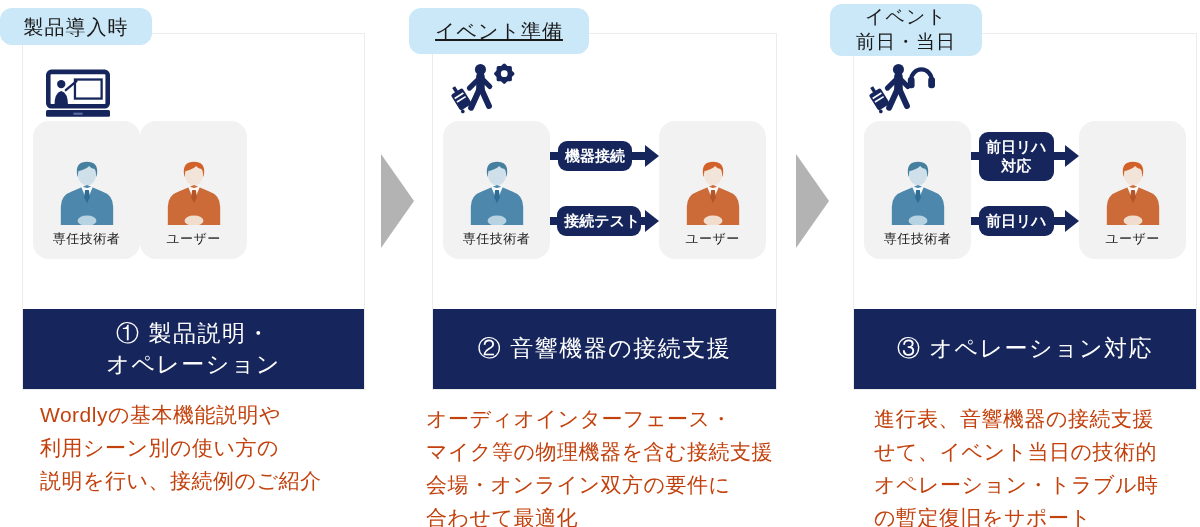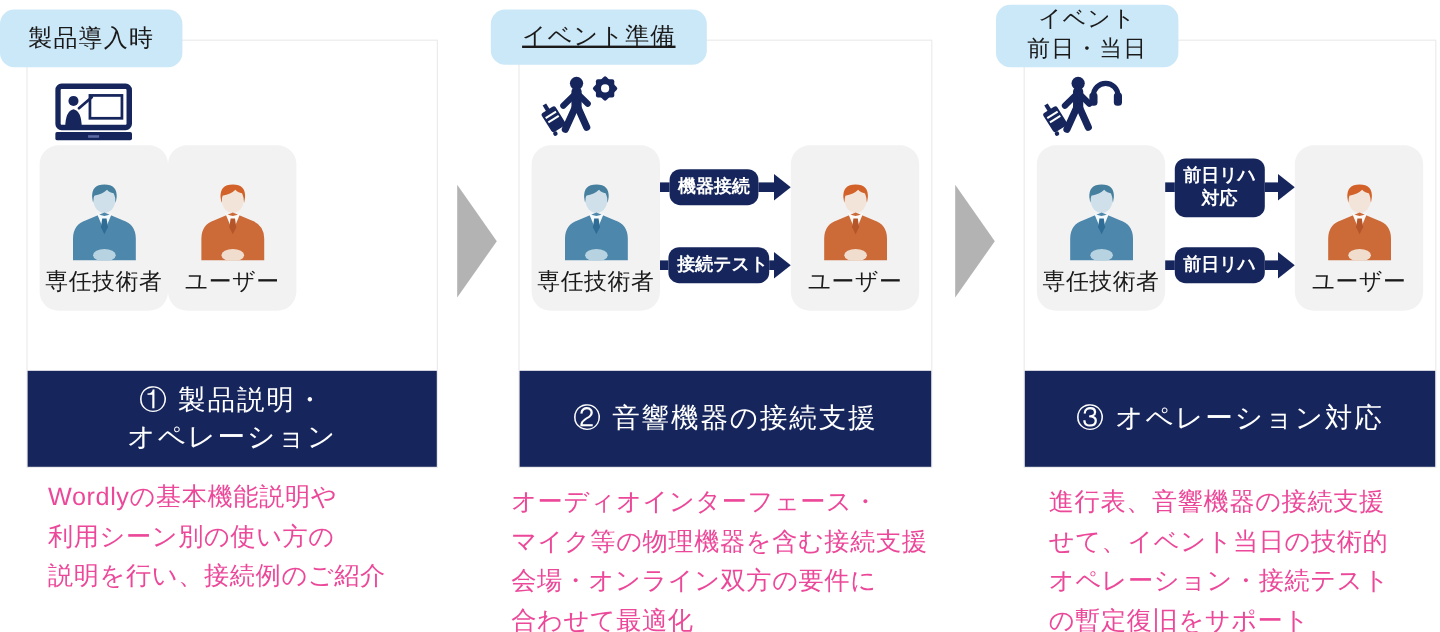--- a/index.html
+++ b/index.html
@@ -8,21 +8,21 @@
     font-family:"Liberation Sans",sans-serif;background:#ffffff;
     color:var(--text-dark,#1a1a1a);
   }
   
   .tag{
     position:absolute;z-index:3;background:var(--tag-blue,#cbe8f8);
     border-radius:12px;display:flex;flex-direction:column;
     align-items:center;justify-content:center;text-align:center;
     font-size:20px;line-height:1.3;color:#1a1a1a;letter-spacing:1px;
   }
-  .col-0 .tag{left:0;top:8px;width:152px;height:48px;}
+  .col-0 .tag{left:0;top:8px;width:152px;height:37px;}
   .col-1 .tag{left:409px;top:8px;width:180px;height:46px;text-decoration:underline;}
   .col-2 .tag{left:830px;top:4px;width:152px;height:52px;font-size:19px;}
   .tag-line:empty{display:none;}
   
   .card{
     position:absolute;z-index:1;top:33px;height:357px;background:#fff;
     border:1px solid #ececec;box-sizing:border-box;
   }
   .col-0 .card{left:22px;width:343px;}
   .col-1 .card{left:432px;width:345px;}
@@ -38,21 +38,21 @@
     display:flex;align-items:stretch;
   }
   .person-box{
     width:107px;background:var(--box-gray,#f2f2f2);border-radius:16px;
     display:flex;flex-direction:column;align-items:center;
     justify-content:flex-end;padding-bottom:11px;box-sizing:border-box;
   }
   .bust{width:74px;height:64px;margin-bottom:5px;}
   .bust.blue{--suit:#4d87ab;--hair:#47809f;--face:#cfe0ea;--shirt:#f5fafd;--tie:#2f6c96;--hands:#b7d2e0;}
   .bust.orange{--suit:#cc6a38;--hair:#d26229;--face:#f2e4d9;--shirt:#fdf9f6;--tie:#b4562a;--hands:#f0ddce;}
-  .person-label{font-size:19px;letter-spacing:0.5px;white-space:nowrap;}
+  .person-label{font-size:13px;letter-spacing:0.5px;white-space:nowrap;}
   .arrows{
     flex:1;display:flex;flex-direction:column;justify-content:space-between;
     padding:11px 0 14px;min-width:0;
   }
   .arrow-row{display:flex;align-items:center;height:48px;}
   .stub{width:8px;height:8px;background:var(--navy,#16265c);}
   .pill{
     background:var(--navy,#16265c);border-radius:9px;color:#fff;
     padding:5px 7px;text-align:center;font-weight:700;font-size:15px;
     line-height:1.3;min-width:56px;
@@ -67,21 +67,21 @@
   }
   
   .banner{
     position:absolute;left:0;right:0;bottom:0;height:80px;
     background:var(--navy,#16265c);color:#fff;display:flex;
     flex-direction:column;align-items:center;justify-content:center;
     text-align:center;font-size:23px;line-height:1.35;letter-spacing:1.5px;
   }
   .banner-line:empty{display:none;}
   
-  .desc{position:absolute;font-size:21px;line-height:33px;letter-spacing:0.5px;color:#ec4899;}
+  .desc{position:absolute;font-size:21px;line-height:33px;letter-spacing:0.5px;color:#c2410c;}
   .col-0 .desc{left:40px;top:398px;}
   .col-1 .desc{left:426px;top:402px;}
   .col-2 .desc{left:874px;top:402px;}
   .desc-line{white-space:nowrap;}
   .desc-line:empty{display:none;}
   
   .chevron{
     position:absolute;width:0;height:0;z-index:2;
     border-left:33px solid var(--chevron-gray,#b3b3b3);
     border-top:47px solid transparent;border-bottom:47px solid transparent;
@@ -295,18 +295,18 @@
         </div>
       </div>
       <div class="banner">
         <div class="banner-line">③ オペレーション対応</div>
 
       </div>
     </div>
     <div class="desc">
       <div class="desc-line">進行表、音響機器の接続支援</div>
       <div class="desc-line">せて、イベント当日の技術的</div>
-      <div class="desc-line">オペレーション・接続テスト</div>
+      <div class="desc-line">オペレーション・トラブル時</div>
       <div class="desc-line">の暫定復旧をサポート</div>
     </div>
   </section>
 
 </div>
 
 </body></html>

